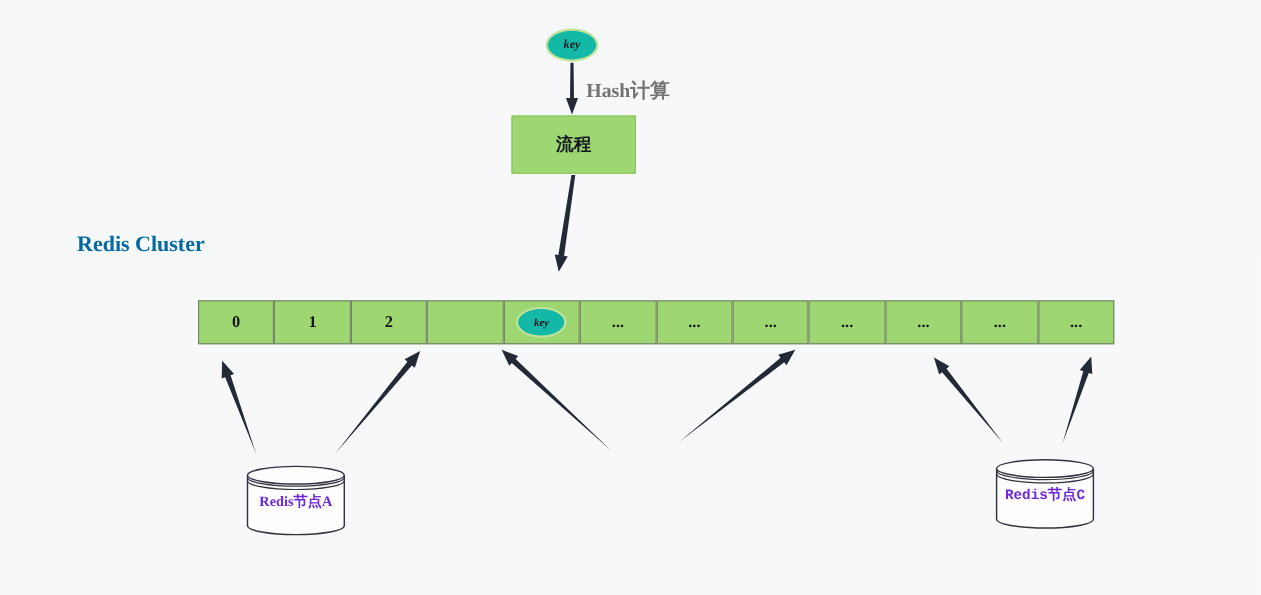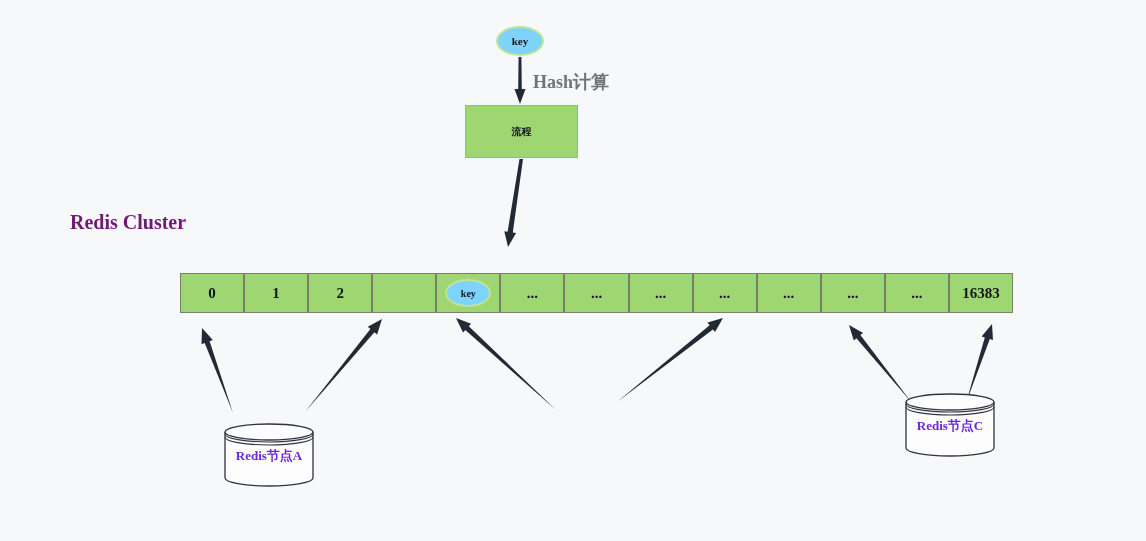--- a/index.html
+++ b/index.html
@@ -13,43 +13,44 @@
   }
   .overlay {
     position:absolute; left:0; top:0; width:1146px; height:541px;
     pointer-events:none;
   }
   .overlay path { fill:#242936; }
 
   .ellipse {
     position:absolute;
     border-radius:50%;
-    background:#7dd3fc;
+    background:#14b8a6;
     border:2px solid #bfe39a;
     display:flex; align-items:center; justify-content:center;
     font-weight:bold;
     box-sizing:border-box;
+    font-style:italic;
   }
   .key-top { left:496px; top:26px; width:48px; height:30px; font-size:11px; }
 
   .hash-label {
     position:absolute; left:533px; top:70px;
     font-size:18px; font-weight:bold; color:#737373;
   }
 
   .process-box {
     position:absolute; left:465px; top:105px; width:113px; height:53px;
     background:#9ed672; border:1px solid #8cc45e;
     display:flex; align-items:center; justify-content:center;
-    font-size:10px; font-weight:bold; box-sizing:border-box;
+    font-size:16px; font-weight:bold; box-sizing:border-box;
   }
 
   .cluster-title {
     position:absolute; left:70px; top:211px;
-    font-size:20px; font-weight:bold; color:#701a75;
+    font-size:20px; font-weight:bold; color:#0369a1;
   }
 
   .slot-row {
     position:absolute; left:180px; top:273px; width:833px; height:40px;
     display:flex;
   }
   .slot-cell {
     flex:1 1 0;
     background:#9ed672;
     border:1px solid #75816b;
@@ -62,21 +63,21 @@
   }
 
   .node { position:absolute; width:90px; height:64px; }
   .node svg { position:absolute; left:0; top:0; overflow:visible; }
   .node-label {
     position:absolute; left:0; top:24px; width:100%;
     text-align:center; font-size:13px; font-weight:bold; color:#6d28d9;
   }
   .node-a { left:224px; top:423px; }
   .node-b { left:542px; top:420px; }
-  .node-c { left:905px; top:393px; }
+  .node-c { left:905px; top:417px;font-family:Liberation Mono, monospace; }
 
   .cyl-shape { fill:#fdfdfe; stroke:#30343f; stroke-width:1.3; }
   .cyl-line  { fill:none;    stroke:#30343f; stroke-width:1.1; }
 </style>
 </head>
 <body>
 
 <div class="canvas">
 
   <svg class="overlay" viewBox="0 0 1146 541" xmlns="http://www.w3.org/2000/svg">
@@ -112,21 +113,20 @@
         <span>key</span>
       </span>
     </div>
     <div class="slot-cell">...</div>
     <div class="slot-cell">...</div>
     <div class="slot-cell">...</div>
     <div class="slot-cell">...</div>
     <div class="slot-cell">...</div>
     <div class="slot-cell">...</div>
     <div class="slot-cell">...</div>
-    <div class="slot-cell">16383</div>
   </div>
 
   <div class="node node-a">
     <svg width="90" height="64" viewBox="0 0 90 64" xmlns="http://www.w3.org/2000/svg">
       <path class="cyl-shape" d="M1 9 L1 55 A44 8 0 0 0 89 55 L89 9"></path>
       <ellipse class="cyl-shape" cx="45" cy="9" rx="44" ry="8"></ellipse>
       <path class="cyl-line" d="M1 11 A44 8 0 0 0 89 11"></path>
       <path class="cyl-line" d="M1 14 A44 8 0 0 0 89 14"></path>
     </svg>
     <div class="node-label">Redis节点A</div>

